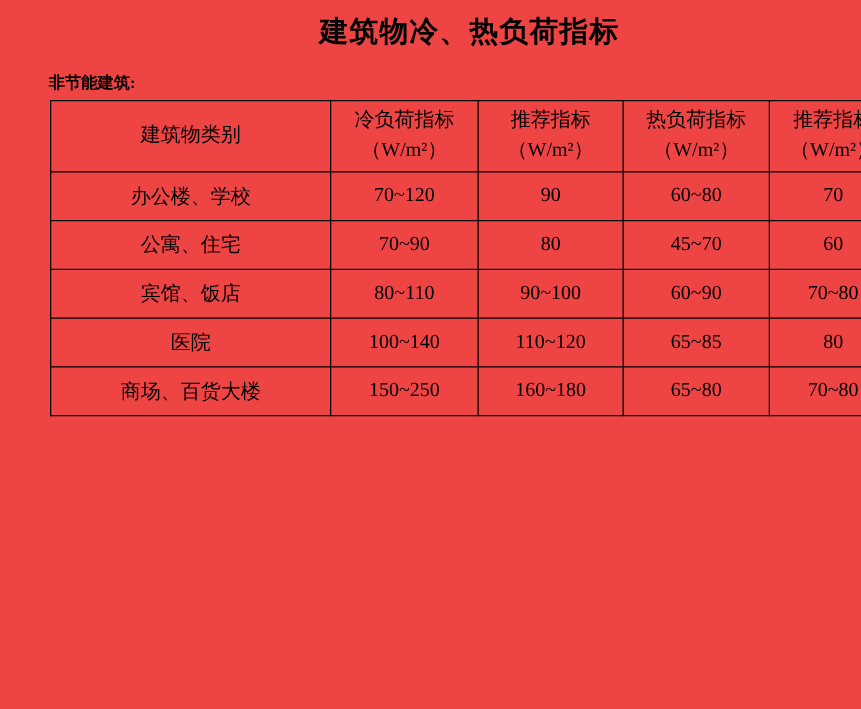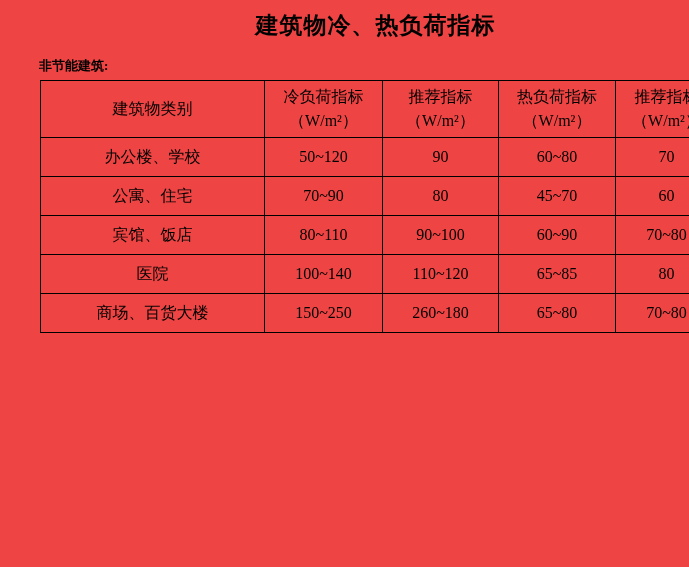--- a/index.html
+++ b/index.html
@@ -88,21 +88,21 @@
         </th>
         <th>
           <div class="hdr-line">推荐指标</div>
           <div class="hdr-line">（W/m²）</div>
         </th>
       </tr>
     </thead>
     <tbody>
         <tr>
           <td>办公楼、学校</td>
-          <td>50~120</td>
+          <td>70~120</td>
           <td>90</td>
           <td>60~80</td>
           <td>70</td>
         </tr>
         <tr>
           <td>公寓、住宅</td>
           <td>70~90</td>
           <td>80</td>
           <td>45~70</td>
           <td>60</td>
@@ -117,20 +117,20 @@
         <tr>
           <td>医院</td>
           <td>100~140</td>
           <td>110~120</td>
           <td>65~85</td>
           <td>80</td>
         </tr>
         <tr>
           <td>商场、百货大楼</td>
           <td>150~250</td>
-          <td>260~180</td>
+          <td>160~180</td>
           <td>65~80</td>
           <td>70~80</td>
         </tr>
       </tbody>
   </table>
 
 </div>
 
 </body></html>

